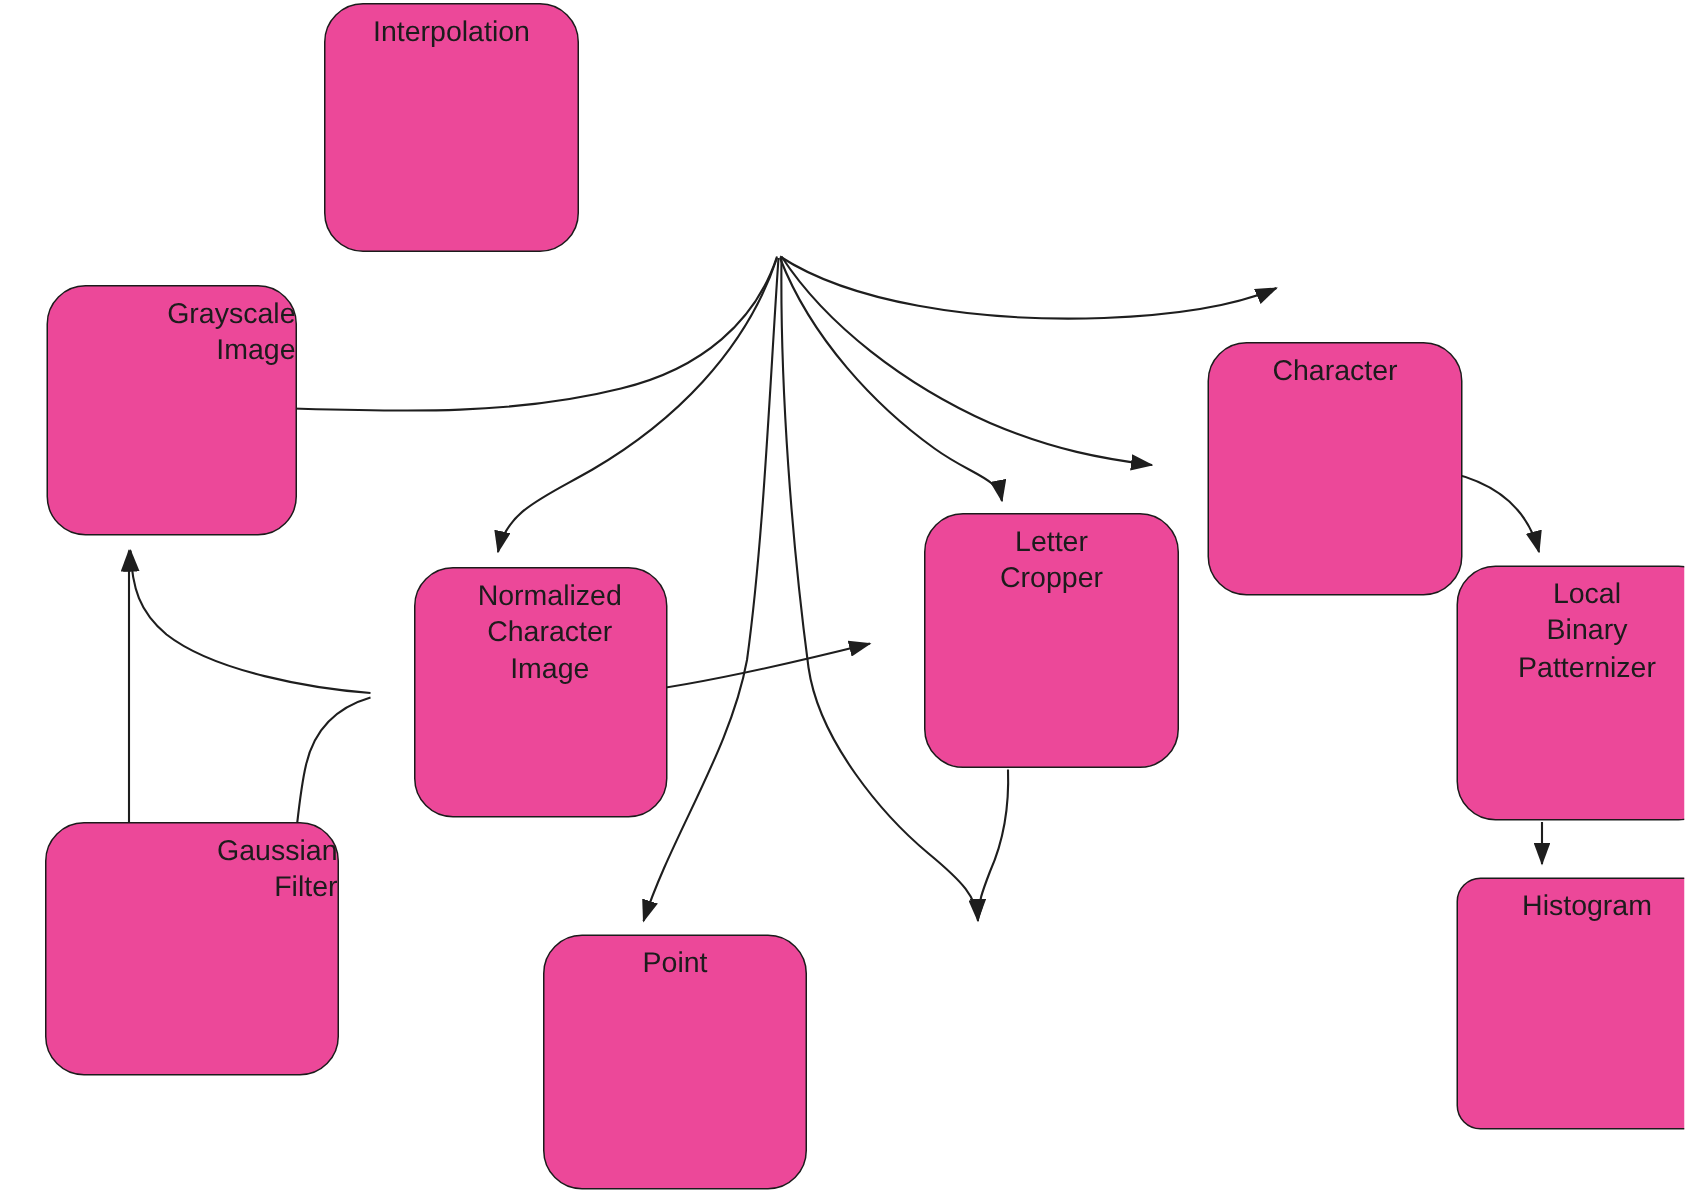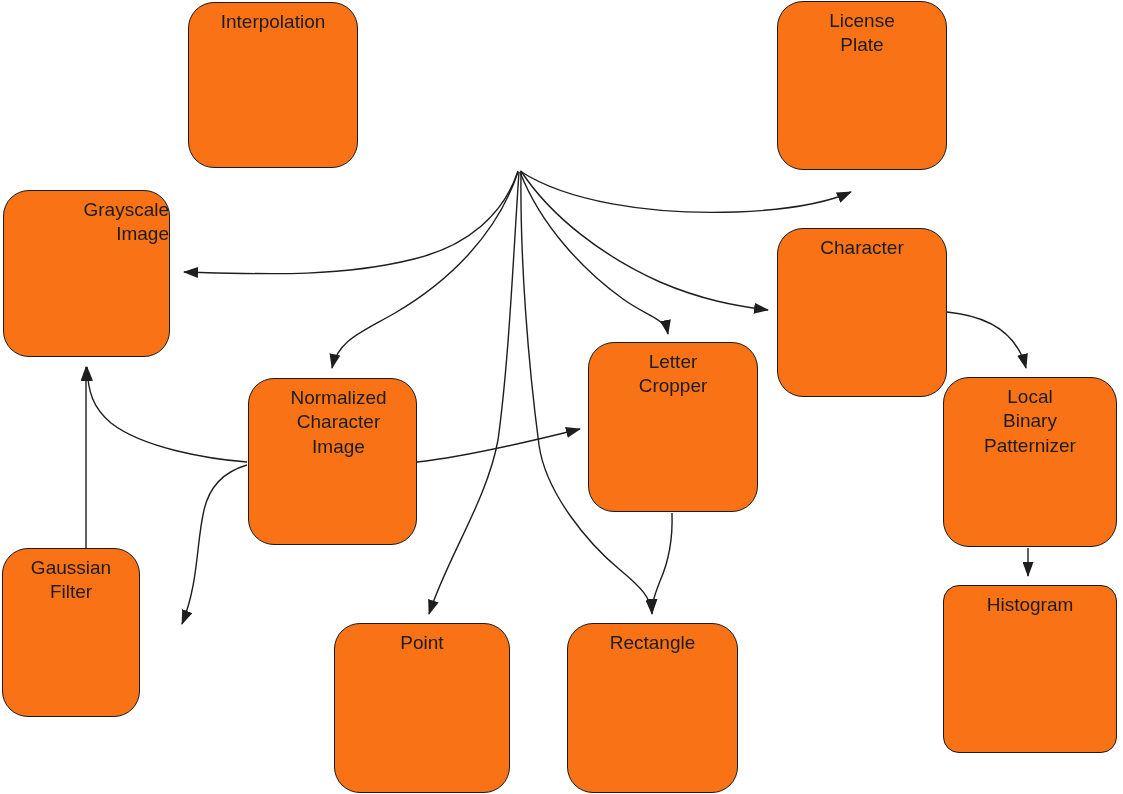--- a/index.html
+++ b/index.html
@@ -24,25 +24,26 @@
     pointer-events: none;
   }
   .edge {
     fill: none;
     stroke: #1e1e1e;
     stroke-width: 1.4;
   }
   .node {
     position: absolute;
     box-sizing: border-box;
-    background: #f97316;
+    background: #ec4899;
     border: 1.6px solid #1b1b1b;
     border-radius: 26px;
     text-align: center;
     padding-top: 7px;
+    margin-left: 28px;
   }
   .node-label {
     display: inline-block;
     white-space: pre-line;
     font-size: 19px;
     line-height: 1.28;
     color: #1c1c1c;
   }
 </style>
 </head>
@@ -71,24 +72,20 @@
     <path class="edge" d="M 672 513 C 673 541, 668 563, 660 581 C 655 594, 652 602, 652 613" marker-end="url(#arrow)"></path>
     <path class="edge" d="M 947 312 C 988 316, 1017 333, 1026 368" marker-end="url(#arrow)"></path>
     <path class="edge" d="M 1028 548 L 1028 576" marker-end="url(#arrow)"></path>
   </svg>
 
   <div class="node" style="left:188px; top:2px; width:170px; height:166px;">
     <span class="node-label">Interpolation</span>
   </div>
 
 
-  <div class="node" style="left:777px; top:1px; width:170px; height:169px;">
-    <span class="node-label">License
-Plate</span>
-  </div>
 
   <div class="node" style="left:3px; top:190px; width:167px; height:167px;text-align:right;">
     <span class="node-label">Grayscale
 Image</span>
   </div>
 
   <div class="node" style="left:777px; top:228px; width:170px; height:169px;">
     <span class="node-label">Character</span>
   </div>
 
@@ -102,30 +99,27 @@
     <span class="node-label">Letter
 Cropper</span>
   </div>
 
   <div class="node" style="left:943px; top:377px; width:174px; height:170px;">
     <span class="node-label">Local
 Binary
 Patternizer</span>
   </div>
 
-  <div class="node" style="left:2px; top:548px; width:138px; height:169px;">
+  <div class="node" style="left:2px; top:548px; width:196px; height:169px;text-align:right;">
     <span class="node-label">Gaussian
 Filter</span>
   </div>
 
   <div class="node" style="left:334px; top:623px; width:176px; height:170px;">
     <span class="node-label">Point</span>
   </div>
 
-  <div class="node" style="left:567px; top:623px; width:171px; height:170px;">
-    <span class="node-label">Rectangle</span>
-  </div>
 
   <div class="node" style="left:943px; top:585px; width:174px; height:168px;border-radius:16px;">
     <span class="node-label">Histogram</span>
   </div>
 
 </div>
 
 </body></html>

